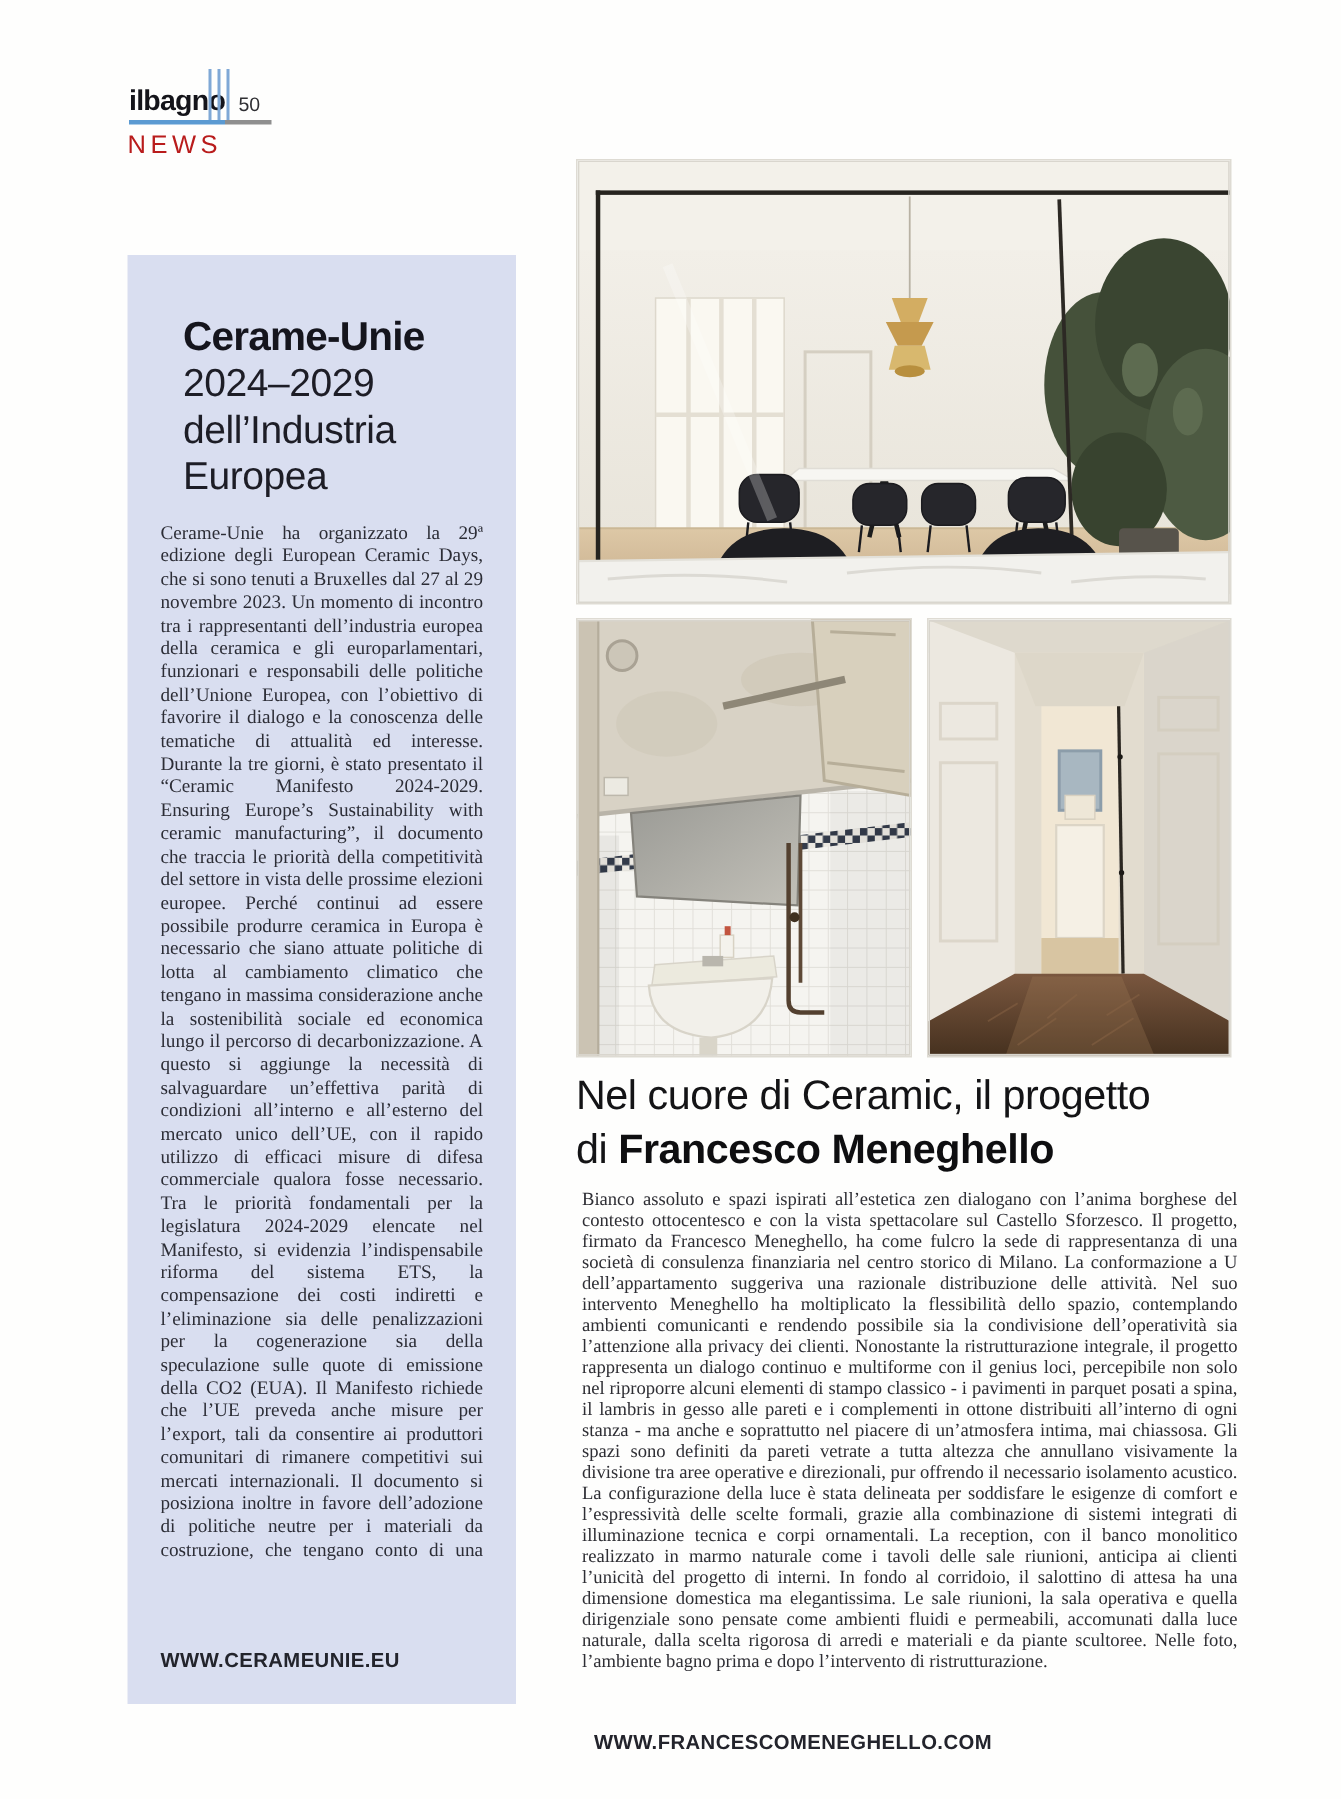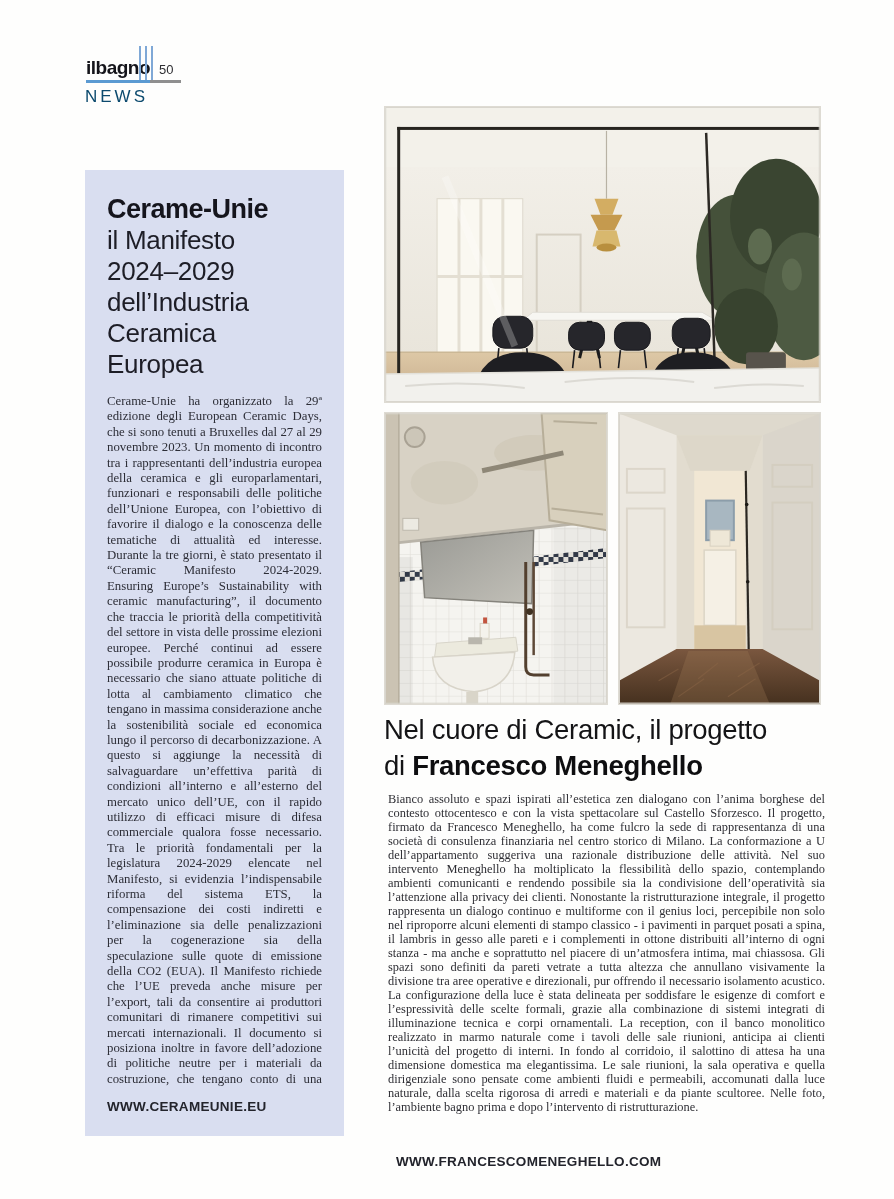--- a/index.html
+++ b/index.html
@@ -5,21 +5,21 @@
   html,body{margin:0;padding:0;background:#ffffff;}
   .page{position:relative;width:894px;height:1199px;background:#fefefd;overflow:hidden;
         font-family:"Liberation Sans",sans-serif;}
   
   .logo{position:absolute;left:86px;top:57px;font-weight:700;font-size:19px;letter-spacing:-0.5px;color:#14141a;}
   .bars{position:absolute;left:139px;top:46px;height:36px;display:flex;gap:4px;}
   .bars i{display:block;width:2px;height:36px;background:#7fa8d6;}
   .pagenum{position:absolute;left:159px;top:62px;font-size:13px;color:#2f2f33;text-align:right;}
   .rule-blue{position:absolute;left:86px;top:80px;width:64px;height:3px;background:#5b9ad2;}
   .rule-gray{position:absolute;left:150px;top:80px;width:31px;height:3px;background:#8f8f8f;}
-  .section{position:absolute;left:85px;top:87px;font-size:17px;letter-spacing:3px;color:#0c4a6e;}
+  .section{position:absolute;left:85px;top:87px;font-size:17px;letter-spacing:3px;color:#b91c1c;}
   
   .leftbox{position:absolute;left:85px;top:170px;width:259px;height:966px;background:#d9def0;
            box-sizing:border-box;padding:24px 22px;overflow:hidden;}
   .t-bold{display:block;font-weight:700;font-size:27px;line-height:31px;color:#15151d;letter-spacing:-0.5px;}
   .t-light{display:block;font-weight:300;font-size:26px;line-height:31px;color:#1d1d26;letter-spacing:-0.3px;}
   .leftbody{margin:14px 0 0 0;font-family:"Liberation Serif",serif;font-size:12.8px;line-height:15.4px;
             color:#2c2d36;text-align:justify;hyphens:auto;-webkit-hyphens:auto;height:692px;overflow:hidden;}
   .url{font-weight:700;font-size:13.5px;letter-spacing:0.3px;color:#23242c;text-decoration:none;margin-top:32px;}
   .leftbox .url{position:absolute;left:22px;bottom:22px;}
   
@@ -46,26 +46,24 @@
       <i></i>
       <i></i>
       <i></i>
     </span>
   <span class="pagenum">50</span>
   <span class="rule-blue"></span>
   <span class="rule-gray"></span>
   <div class="section">NEWS</div>
 
   <aside class="leftbox">
-    <h2 style="margin:0;">
+    <h2 style="margin:15px;">
       <span class="t-bold">Cerame-Unie</span>
-      <span class="t-light">il Manifesto</span>
       <span class="t-light">2024–2029</span>
       <span class="t-light">dell’Industria</span>
-      <span class="t-light">Ceramica</span>
       <span class="t-light">Europea</span>
     </h2>
     <p class="leftbody">Cerame-Unie ha organizzato la 29ª edizione degli European Ceramic Days, che si sono tenuti a Bruxelles dal 27 al 29 novembre 2023. Un momento di incontro tra i rappresentanti dell’industria europea della ceramica e gli europarlamentari, funzionari e responsabili delle politiche dell’Unione Europea, con l’obiettivo di favorire il dialogo e la conoscenza delle tematiche di attualità ed interesse. Durante la tre giorni, è stato presentato il “Ceramic Manifesto 2024-2029. Ensuring Europe’s Sustainability with ceramic manufacturing”, il documento che traccia le priorità della competitività del settore in vista delle prossime elezioni europee. Perché continui ad essere possibile produrre ceramica in Europa è necessario che siano attuate politiche di lotta al cambiamento climatico che tengano in massima considerazione anche la sostenibilità sociale ed economica lungo il percorso di decarbonizzazione. A questo si aggiunge la necessità di salvaguardare un’effettiva parità di condizioni all’interno e all’esterno del mercato unico dell’UE, con il rapido utilizzo di efficaci misure di difesa commerciale qualora fosse necessario. Tra le priorità fondamentali per la legislatura 2024-2029 elencate nel Manifesto, si evidenzia l’indispensabile riforma del sistema ETS, la compensazione dei costi indiretti e l’eliminazione sia delle penalizzazioni per la cogenerazione sia della speculazione sulle quote di emissione della CO2 (EUA). Il Manifesto richiede che l’UE preveda anche misure per l’export, tali da consentire ai produttori comunitari di rimanere competitivi sui mercati internazionali. Il documento si posiziona inoltre in favore dell’adozione di politiche neutre per i materiali da costruzione, che tengano conto di una valutazione dell’intero ciclo di vita – sia a livello di edificio che dei prodotti, a partire dalla durabilità degli stessi -, oltre all’adozione di politiche e standard armonizzati in tutta l’UE.</p>
     <a href="#" class="url">WWW.CERAMEUNIE.EU</a>
   </aside>
 
   <svg id="photo1" class="photo" viewBox="0 0 436 296" aria-hidden="true">
     <defs>
       <linearGradient id="g1" x1="0" y1="0" x2="0" y2="1">
         <stop offset="0" stop-color="#f2efe8"></stop>

